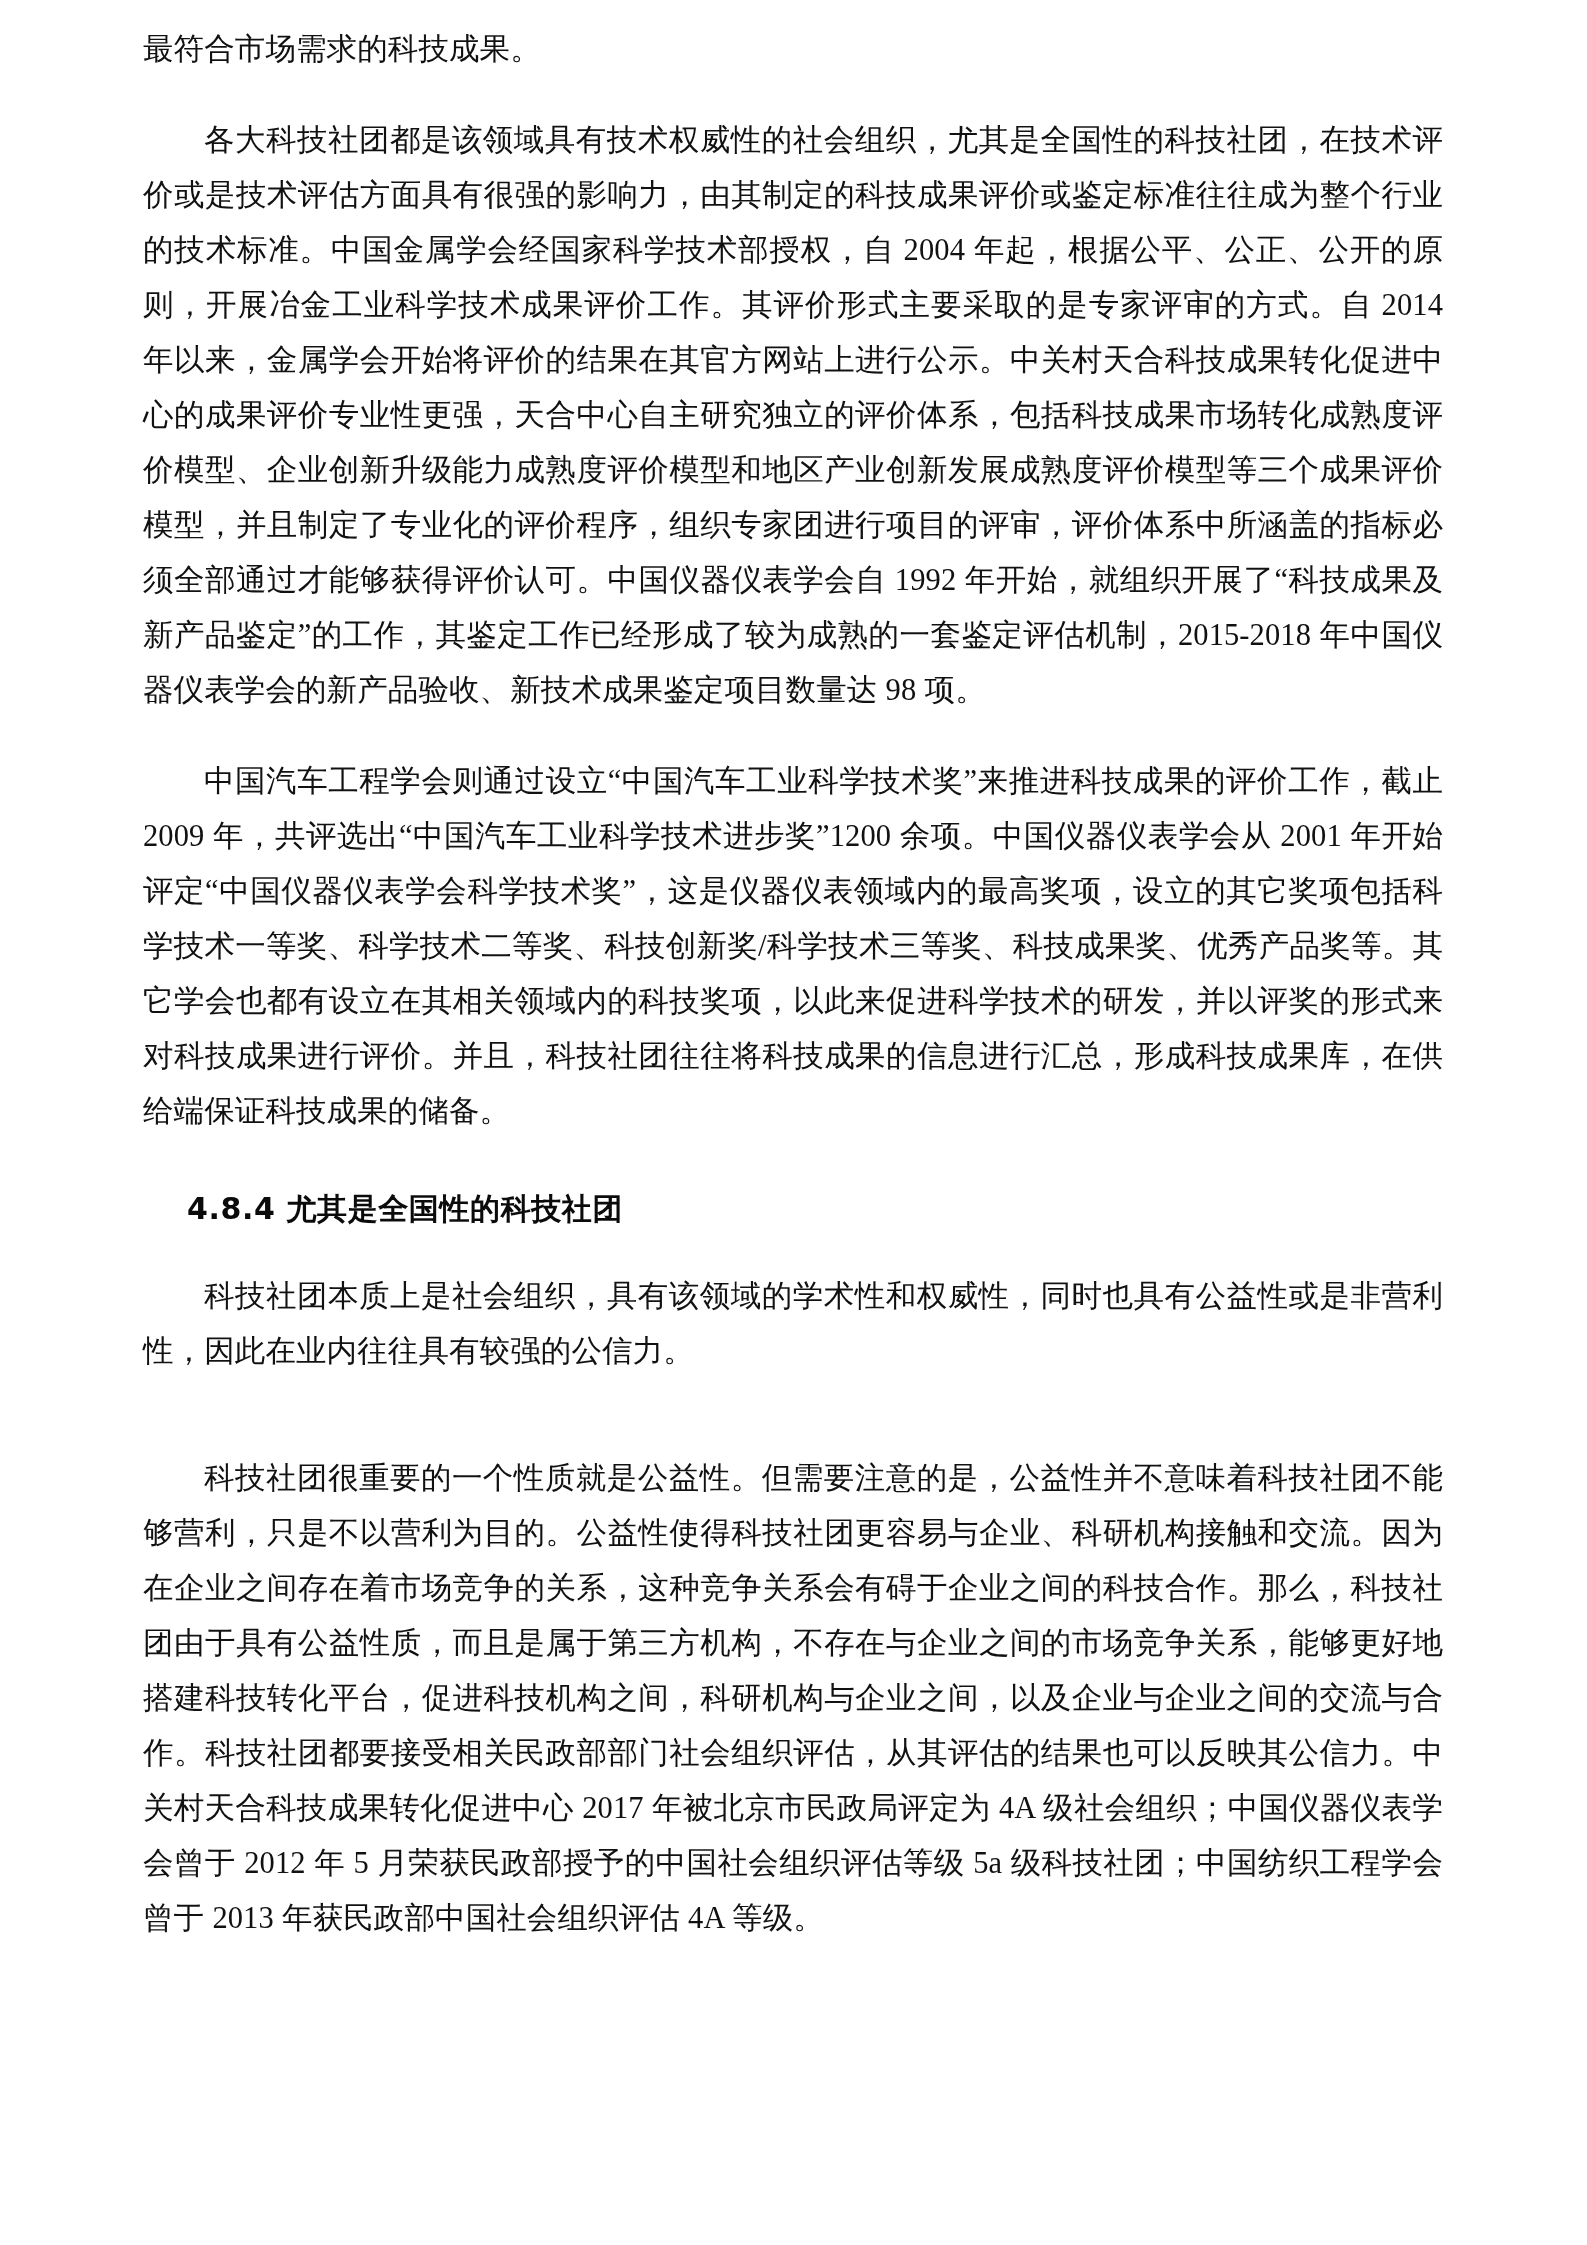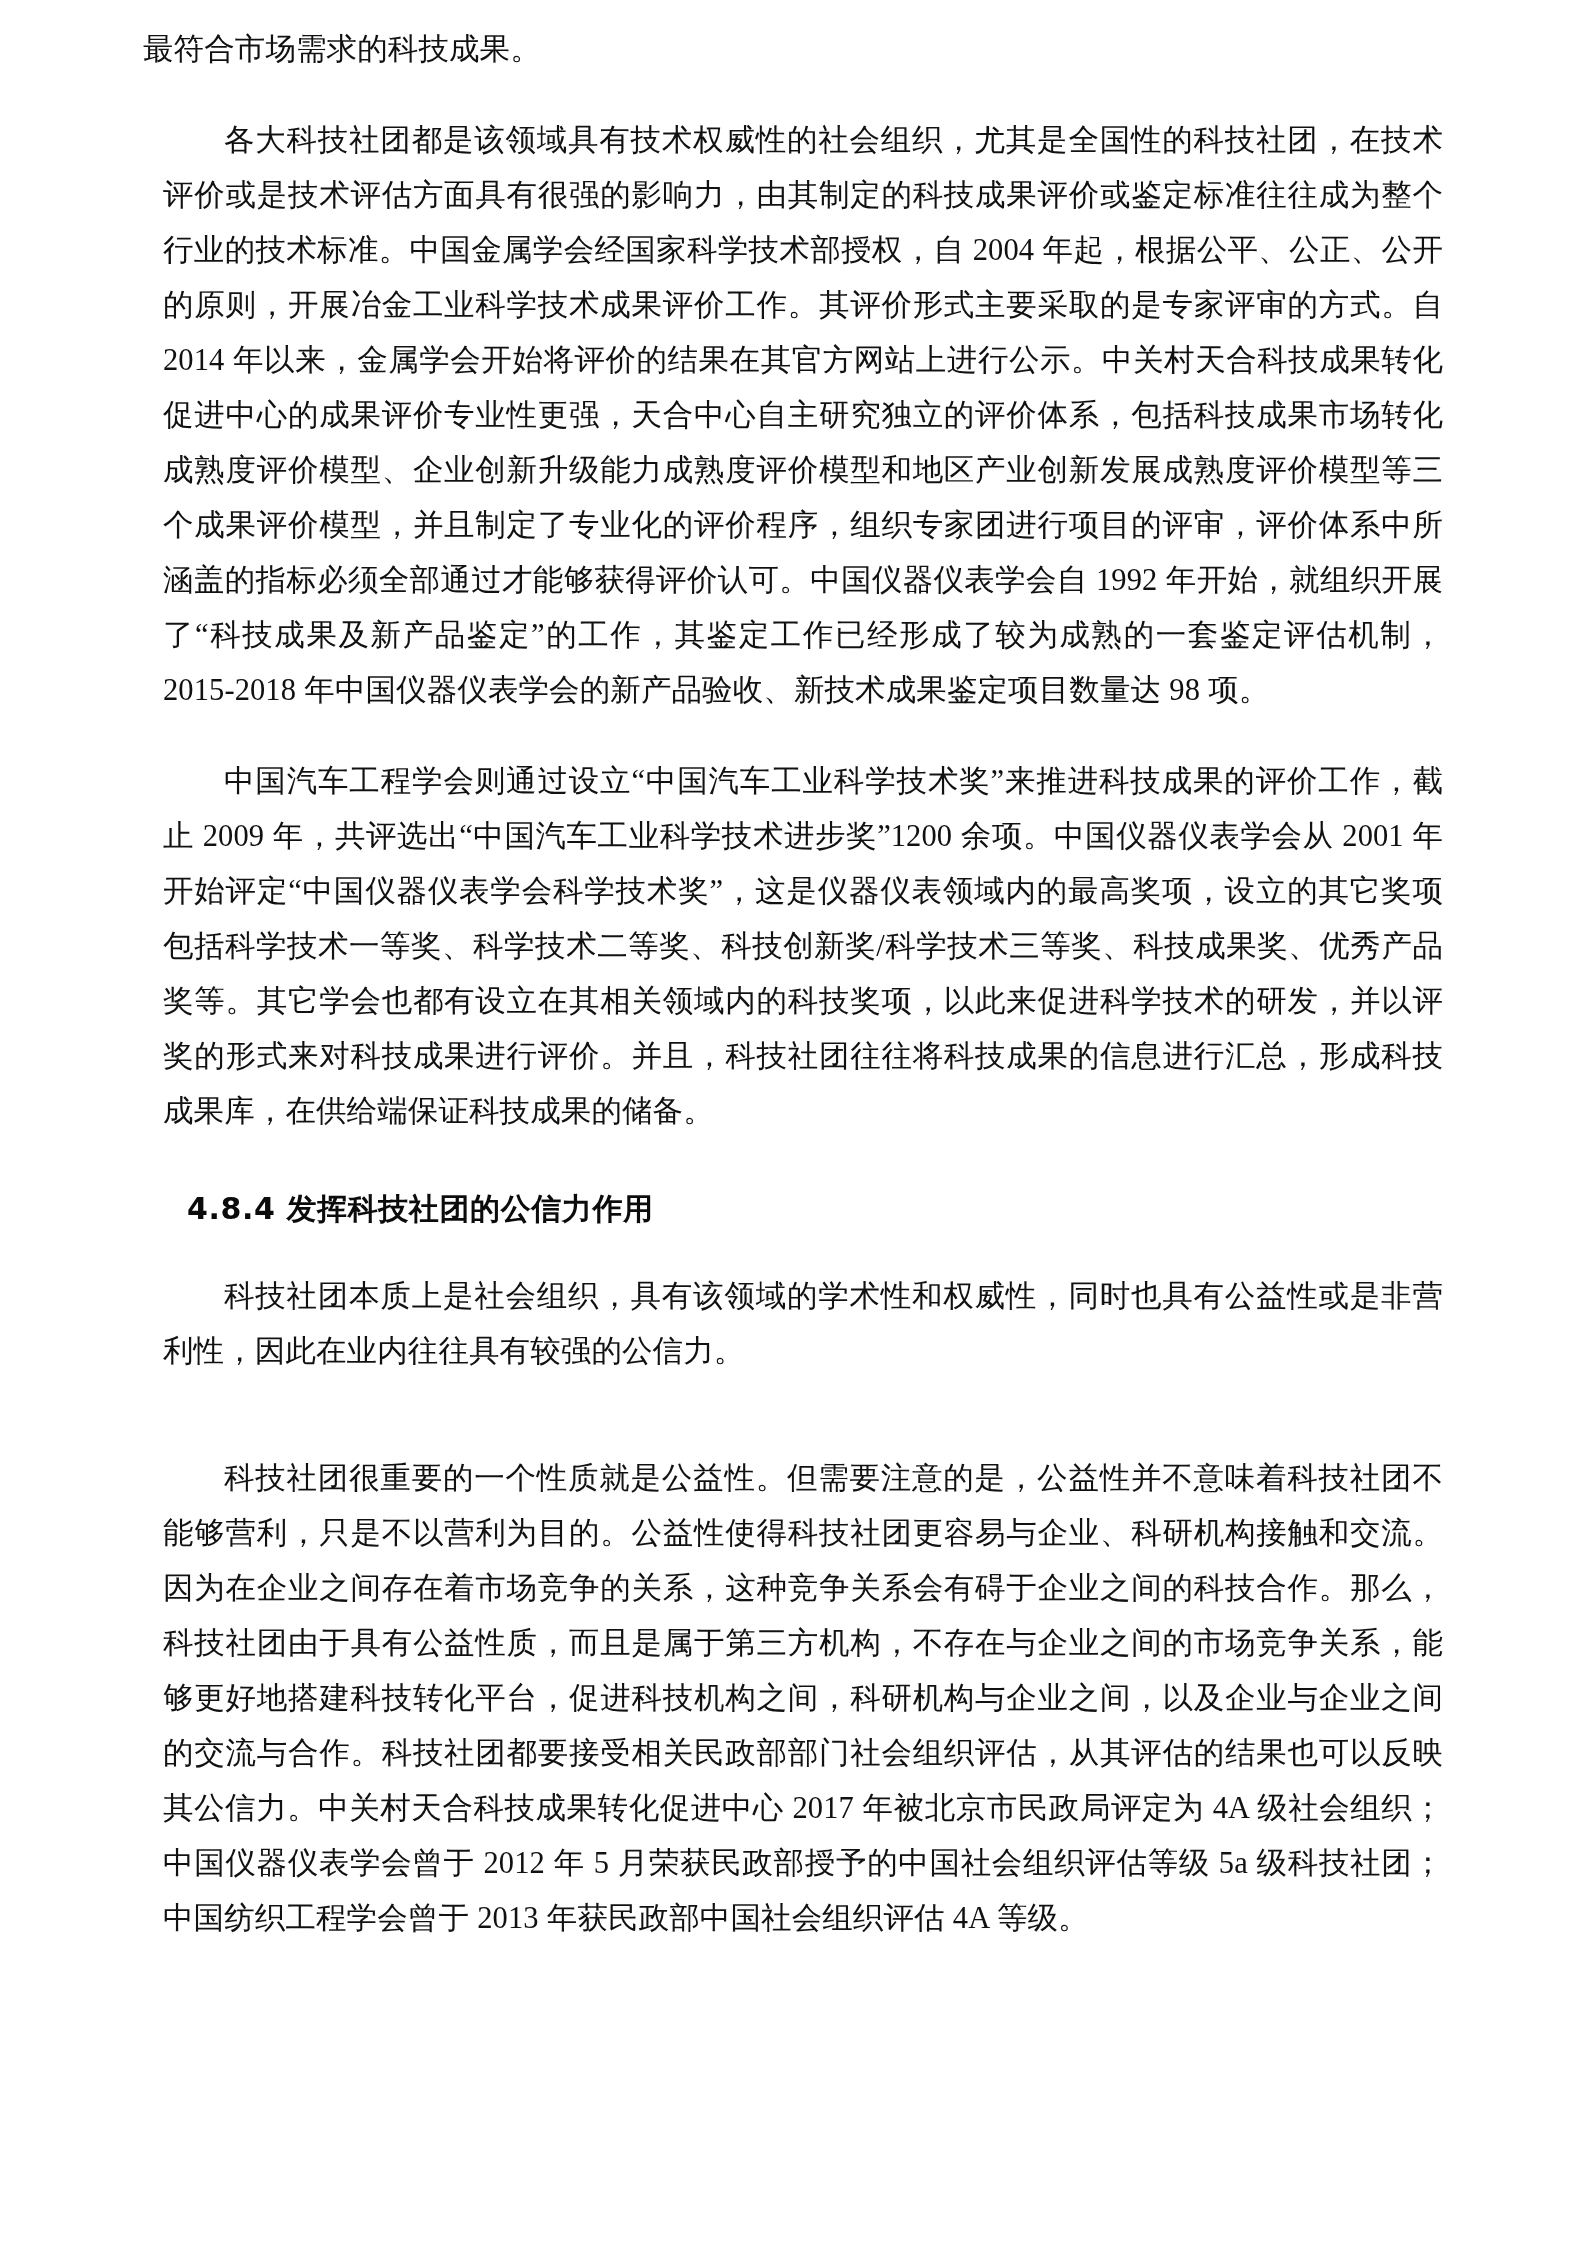--- a/index.html
+++ b/index.html
@@ -35,21 +35,20 @@
     line-height: 55px;
     text-align: justify;
     text-justify: inter-ideograph;
     letter-spacing: 0.1px;
     word-spacing: 0.5px;
     color: #111111;
     -webkit-font-smoothing: antialiased;
   }
   p.indent {
     text-indent: 61px;
-    margin-left: 20px;
   }
   .gap-sm { height: 36px; }
   .gap-md { height: 46px; }
   h2.heading {
     margin: 0;
     font-family: "DejaVu Sans", "Liberation Sans", sans-serif;
     font-size: 30px;
     font-weight: bold;
     line-height: 48px;
     text-indent: 44px;
@@ -68,21 +67,21 @@
     <div class="gap-sm"></div>
 
     <p class="para indent">各大科技社团都是该领域具有技术权威性的社会组织，尤其是全国性的科技社团，在技术评价或是技术评估方面具有很强的影响力，由其制定的科技成果评价或鉴定标准往往成为整个行业的技术标准。中国金属学会经国家科学技术部授权，自 2004 年起，根据公平、公正、公开的原则，开展冶金工业科学技术成果评价工作。其评价形式主要采取的是专家评审的方式。自 2014 年以来，金属学会开始将评价的结果在其官方网站上进行公示。中关村天合科技成果转化促进中心的成果评价专业性更强，天合中心自主研究独立的评价体系，包括科技成果市场转化成熟度评价模型、企业创新升级能力成熟度评价模型和地区产业创新发展成熟度评价模型等三个成果评价模型，并且制定了专业化的评价程序，组织专家团进行项目的评审，评价体系中所涵盖的指标必须全部通过才能够获得评价认可。中国仪器仪表学会自 1992 年开始，就组织开展了“科技成果及新产品鉴定”的工作，其鉴定工作已经形成了较为成熟的一套鉴定评估机制，2015-2018 年中国仪器仪表学会的新产品验收、新技术成果鉴定项目数量达 98 项。</p>
 
     <div class="gap-sm"></div>
 
     <p class="para indent">中国汽车工程学会则通过设立“中国汽车工业科学技术奖”来推进科技成果的评价工作，截止 2009 年，共评选出“中国汽车工业科学技术进步奖”1200 余项。中国仪器仪表学会从 2001 年开始评定“中国仪器仪表学会科学技术奖”，这是仪器仪表领域内的最高奖项，设立的其它奖项包括科学技术一等奖、科学技术二等奖、科技创新奖/科学技术三等奖、科技成果奖、优秀产品奖等。其它学会也都有设立在其相关领域内的科技奖项，以此来促进科学技术的研发，并以评奖的形式来对科技成果进行评价。并且，科技社团往往将科技成果的信息进行汇总，形成科技成果库，在供给端保证科技成果的储备。</p>
 
     <div class="gap-md"></div>
 
-    <h2 class="heading">4.8.4 发挥科技社团的公信力作用</h2>
+    <h2 class="heading">4.8.4 尤其是全国性的科技社团</h2>
 
     <div class="gap-sm"></div>
 
     <p class="para indent">科技社团本质上是社会组织，具有该领域的学术性和权威性，同时也具有公益性或是非营利性，因此在业内往往具有较强的公信力。</p>
 
     <div class="gap-sm"></div>
 
 
     <div class="gap-sm"></div>
 

